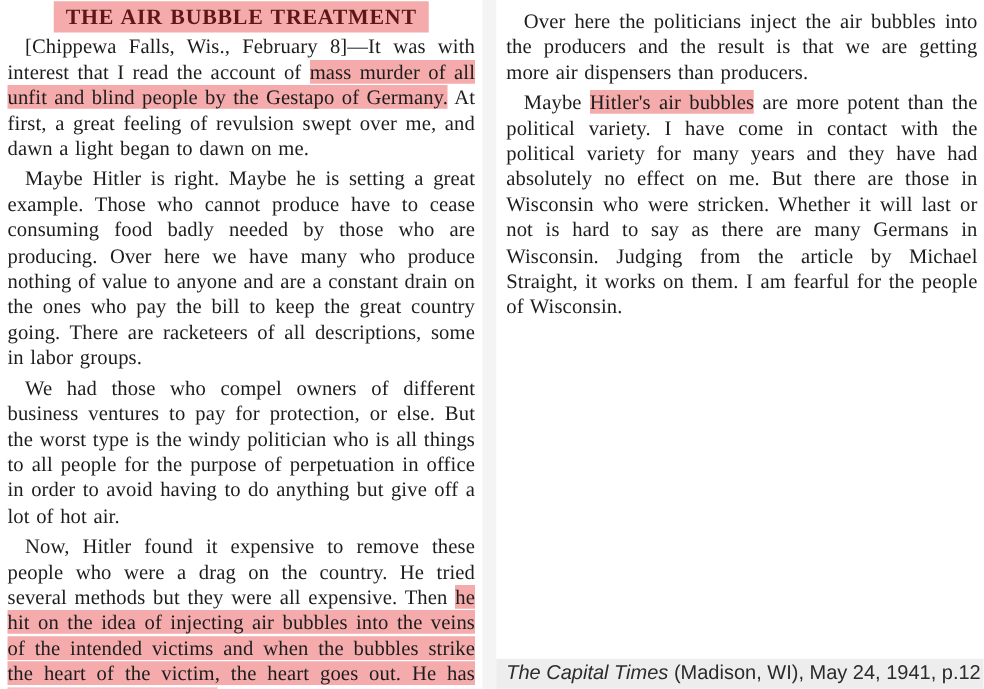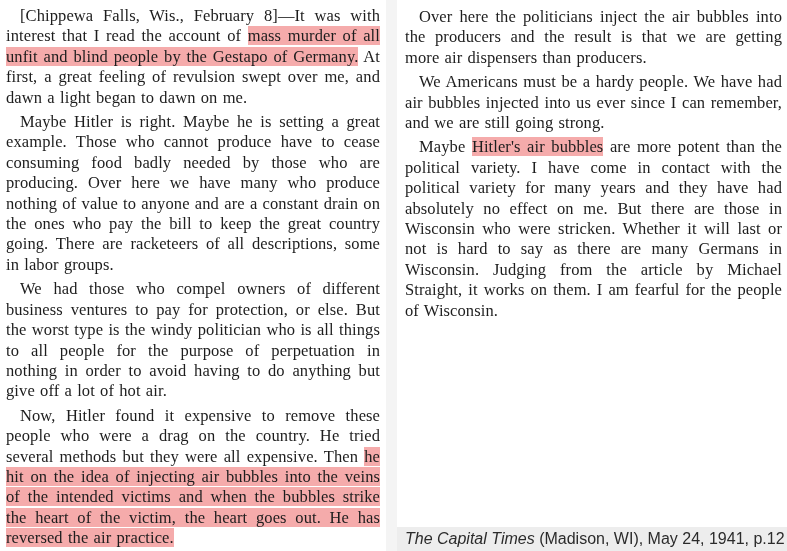--- a/index.html
+++ b/index.html
@@ -69,33 +69,33 @@
     white-space: nowrap;
   }
   .cit-source { font-style: italic; }
 </style>
 </head>
 <body>
 
 <div class="page">
 
   <div class="col col-left">
+    <h1 class="title"><span class="hl">THE AIR BUBBLE TREATMENT</span></h1>
     <div id="col-0">
         <p class="para"><span>[Chippewa Falls, Wis., February 8]—It was with interest that I read the account of </span><span class="hl">mass murder of all unfit and blind people by the Gestapo of Germany.</span><span> At first, a great feeling of revulsion swept over me, and dawn a light began to dawn on me.</span></p>
         <p class="para"><span>Maybe Hitler is right. Maybe he is setting a great example. Those who cannot produce have to cease consuming food badly needed by those who are producing. Over here we have many who produce nothing of value to anyone and are a constant drain on the ones who pay the bill to keep the great country going. There are racketeers of all descriptions, some in labor groups.</span></p>
-        <p class="para"><span>We had those who compel owners of different business ventures to pay for protection, or else. But the worst type is the windy politician who is all things to all people for the purpose of perpetuation in nothing in order to avoid having to do anything but give off a lot of hot air.</span></p>
+        <p class="para"><span>We had those who compel owners of different business ventures to pay for protection, or else. But the worst type is the windy politician who is all things to all people for the purpose of perpetuation in office in order to avoid having to do anything but give off a lot of hot air.</span></p>
         <p class="para"><span>Now, Hitler found it expensive to remove these people who were a drag on the country. He tried several methods but they were all expensive. Then </span><span class="hl">he hit on the idea of injecting air bubbles into the veins of the intended victims and when the bubbles strike the heart of the victim, the heart goes out. He has reversed the air practice.</span></p>
       </div>
   </div>
 
   <div class="divider"></div>
 
   <div class="col col-right">
     <div id="col-1">
         <p class="para"><span>Over here the politicians inject the air bubbles into the producers and the result is that we are getting more air dispensers than producers.</span></p>
-        <p class="para"><span>We Americans must be a hardy people. We have had air bubbles injected into us ever since I can remember, and we are still going strong.</span></p>
         <p class="para"><span>Maybe </span><span class="hl">Hitler's air bubbles</span><span> are more potent than the political variety. I have come in contact with the political variety for many years and they have had absolutely no effect on me. But there are those in Wisconsin who were stricken. Whether it will last or not is hard to say as there are many Germans in Wisconsin. Judging from the article by Michael Straight, it works on them. I am fearful for the people of Wisconsin.</span></p>
       </div>
   </div>
 
   <div class="citation"><span class="cit-source">The Capital Times</span><span> (Madison, WI), May 24, 1941, p.12</span></div>
 
 </div>
 
 </body></html>

